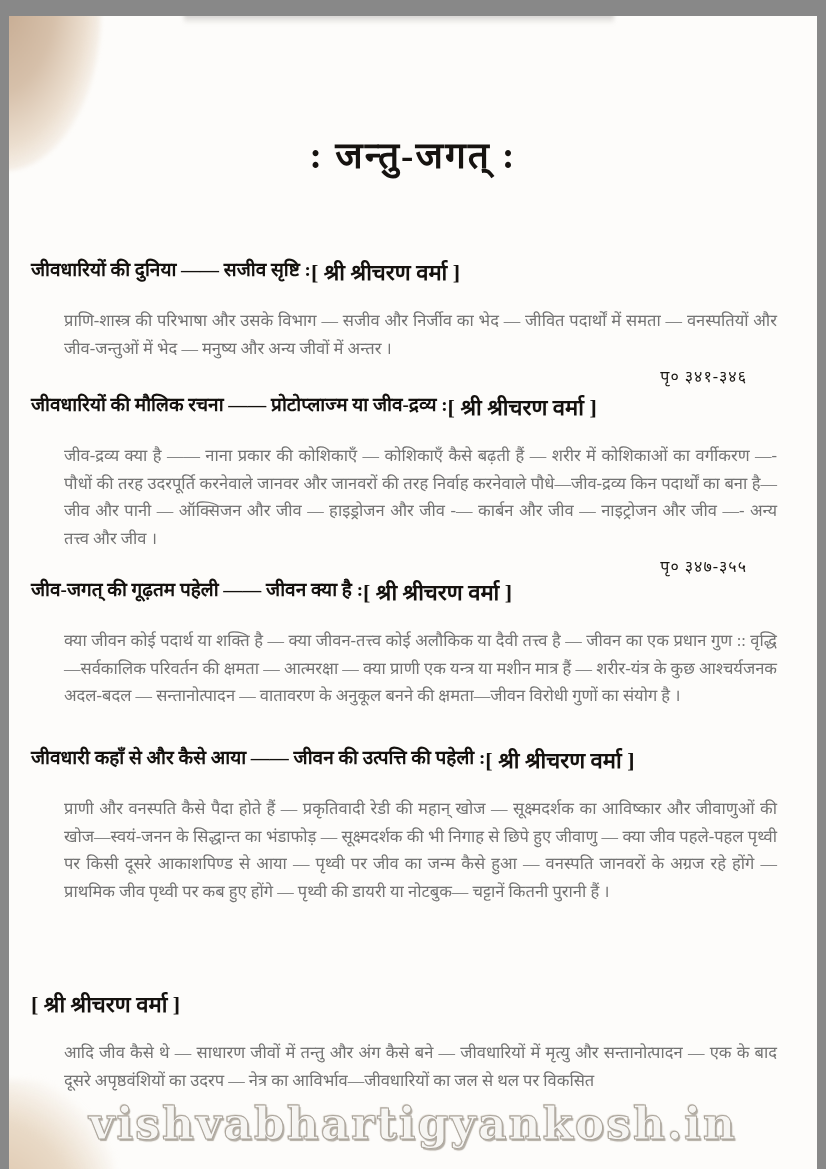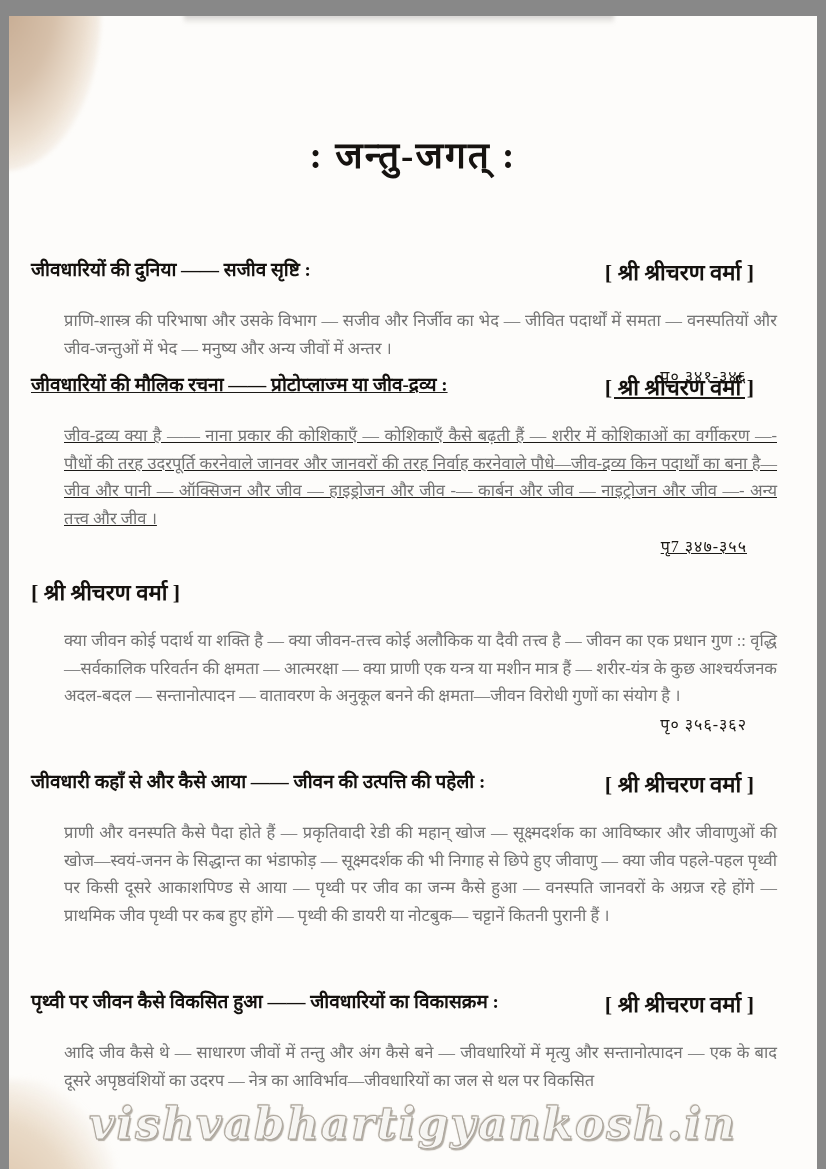--- a/index.html
+++ b/index.html
@@ -36,47 +36,47 @@
     position:absolute;top:112px;left:0;width:100%;
     text-align:center;
     font-size:37px;font-weight:bold;
     letter-spacing:2px;
     color:#161310;
   }
   .section{
     position:absolute;left:22px;width:748px;
   }
   .sec-head{
-    display:flex;justify-content:space-between;align-items:flex-start;
+    display:flex;justify-content:flex-start;align-items:flex-start;
     font-weight:bold;font-size:19px;
     color:#14110e;
   }
   .sec-title{white-space:nowrap;}
   .sec-author{white-space:nowrap;padding-right:25px;font-size:22px;}
   .sec-body{
     margin:21px 2px 0 33px;
     font-size:16.5px;line-height:27.5px;
     text-align:justify;
     font-weight:500;
     color:#737373;
   }
   .sec-pages{
     margin-top:3px;
     text-align:right;
     padding-right:32px;
     font-size:16px;font-weight:500;
     letter-spacing:1px;
     color:#1a1713;
   }
-  .s1{top:240px;} .s2{top:355px;text-decoration:underline;} .s3{top:560px;} .s4{top:752px;font-family:Liberation Serif, serif;} .s5{top:972px;}
+  .s1{top:240px;} .s2{top:375px;} .s3{top:560px;} .s4{top:728px;font-family:Liberation Serif, serif;} .s5{top:972px;}
   .watermark{
     position:absolute;top:1082px;left:0;width:100%;
     text-align:center;
     font-family:"DejaVu Serif","Liberation Serif",serif;
-    font-style:italic;font-weight:bold;
+    font-weight:bold;
     font-size:44px;letter-spacing:2px;
     color:rgba(252,251,249,0.92);
     -webkit-text-stroke:1px #aaa49b;
     text-shadow:1.5px 1.5px 1px #b3ada4, -1px -1px 1px #d2ccc3;
   }
 </style>
 </head>
 <body>
 
 <div class="page">
@@ -95,42 +95,41 @@
     <div class="sec-body">प्राणि-शास्त्र की परिभाषा और उसके विभाग — सजीव और निर्जीव का भेद — जीवित पदार्थों में समता — वनस्पतियों और जीव-जन्तुओं में भेद — मनुष्य और अन्य जीवों में अन्तर ।</div>
     <div class="sec-pages">पृ० ३४१-३४६</div>
   </div>
 
   <div class="section s2">
     <div class="sec-head">
       <span class="sec-title">जीवधारियों की मौलिक रचना —— प्रोटोप्लाज्म या जीव-द्रव्य :</span>
       <span class="sec-author">[ श्री श्रीचरण वर्मा ]</span>
     </div>
     <div class="sec-body">जीव-द्रव्य क्या है —— नाना प्रकार की कोशिकाएँ — कोशिकाएँ कैसे बढ़ती हैं — शरीर में कोशिकाओं का वर्गीकरण —- पौधों की तरह उदरपूर्ति करनेवाले जानवर और जानवरों की तरह निर्वाह करनेवाले पौधे—जीव-द्रव्य किन पदार्थों का बना है—जीव और पानी — ऑक्सिजन और जीव — हाइड्रोजन और जीव -— कार्बन और जीव — नाइट्रोजन और जीव —- अन्य तत्त्व और जीव ।</div>
-    <div class="sec-pages">पृ7 ३४७-३५५</div>
+    <div class="sec-pages">पृ० ३४७-३५५</div>
   </div>
 
   <div class="section s3">
     <div class="sec-head">
+      <span class="sec-title">जीव-जगत् की गूढ़तम पहेली —— जीवन क्या है :</span>
       <span class="sec-author">[ श्री श्रीचरण वर्मा ]</span>
     </div>
     <div class="sec-body">क्या जीवन कोई पदार्थ या शक्ति है — क्या जीवन-तत्त्व कोई अलौकिक या दैवी तत्त्व है — जीवन का एक प्रधान गुण :: वृद्धि—सर्वकालिक परिवर्तन की क्षमता — आत्मरक्षा — क्या प्राणी एक यन्त्र या मशीन मात्र हैं — शरीर-यंत्र के कुछ आश्चर्यजनक अदल-बदल — सन्तानोत्पादन — वातावरण के अनुकूल बनने की क्षमता—जीवन विरोधी गुणों का संयोग है ।</div>
-    <div class="sec-pages">पृ० ३५६-३६२</div>
   </div>
 
   <div class="section s4">
     <div class="sec-head">
       <span class="sec-title">जीवधारी कहाँ से और कैसे आया —— जीवन की उत्पत्ति की पहेली :</span>
       <span class="sec-author">[ श्री श्रीचरण वर्मा ]</span>
     </div>
     <div class="sec-body">प्राणी और वनस्पति कैसे पैदा होते हैं — प्रकृतिवादी रेडी की महान् खोज — सूक्ष्मदर्शक का आविष्कार और जीवाणुओं की खोज—स्वयं-जनन के सिद्धान्त का भंडाफोड़ — सूक्ष्मदर्शक की भी निगाह से छिपे हुए जीवाणु — क्या जीव पहले-पहल पृथ्वी पर किसी दूसरे आकाशपिण्ड से आया — पृथ्वी पर जीव का जन्म कैसे हुआ — वनस्पति जानवरों के अग्रज रहे होंगे — प्राथमिक जीव पृथ्वी पर कब हुए होंगे — पृथ्वी की डायरी या नोटबुक— चट्टानें कितनी पुरानी हैं ।</div>
   </div>
 
   <div class="section s5">
     <div class="sec-head">
-      <span class="sec-title">पृथ्वी पर जीवन कैसे विकसित हुआ —— जीवधारियों का विकासक्रम :</span>
       <span class="sec-author">[ श्री श्रीचरण वर्मा ]</span>
     </div>
     <div class="sec-body">आदि जीव कैसे थे — साधारण जीवों में तन्तु और अंग कैसे बने — जीवधारियों में मृत्यु और सन्तानोत्पादन — एक के बाद दूसरे अपृष्ठवंशियों का उदरप — नेत्र का आविर्भाव—जीवधारियों का जल से थल पर विकसित</div>
     <div class="sec-pages"></div>
   </div>
 
   <div class="watermark">vishvabhartigyankosh.in</div>
 
 </div>
 

